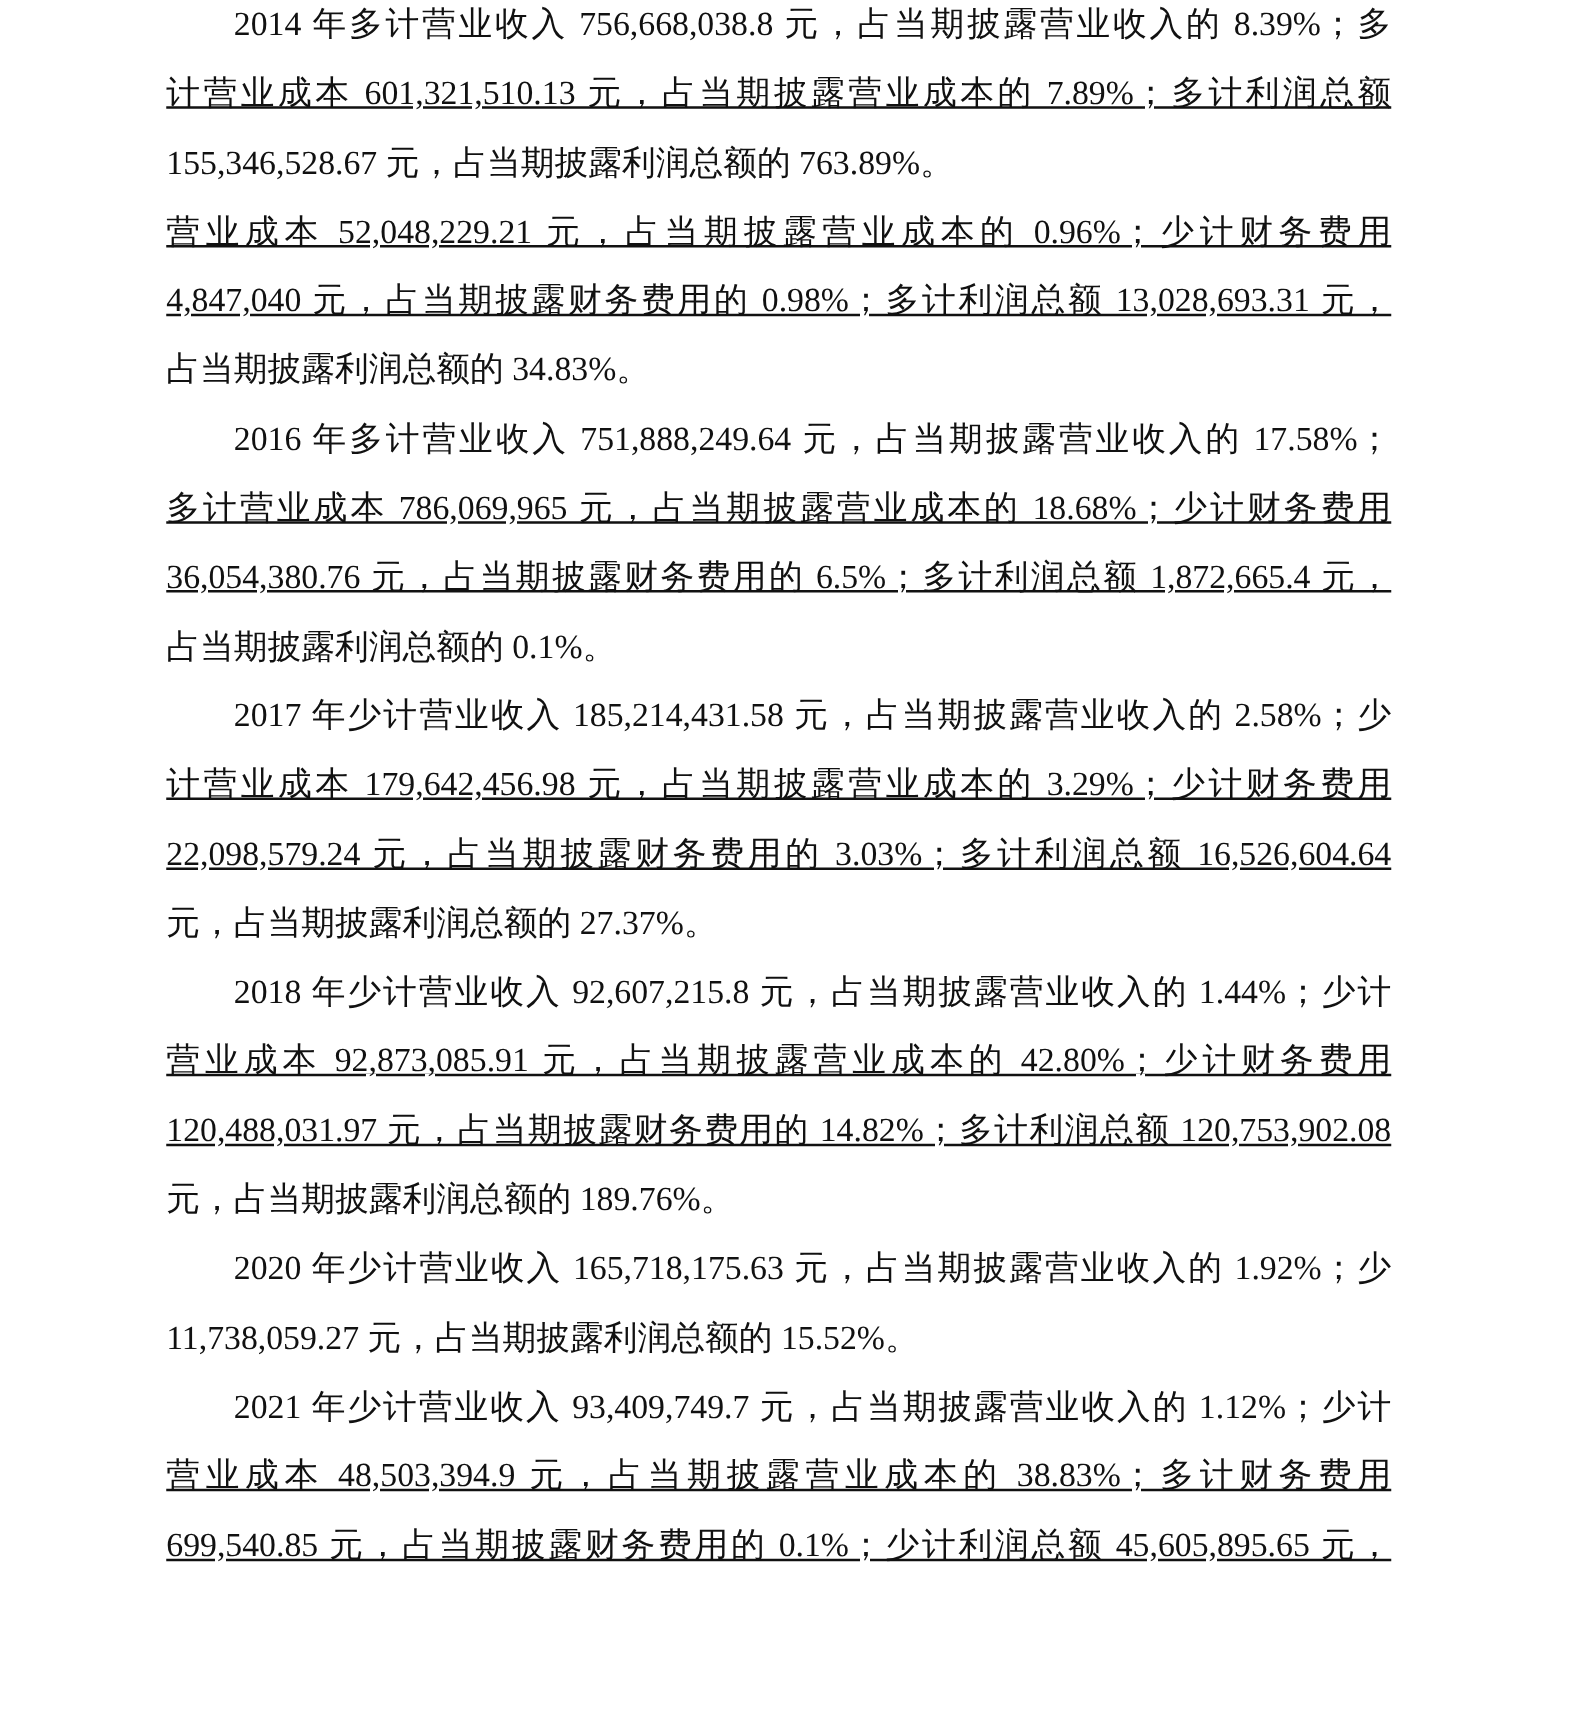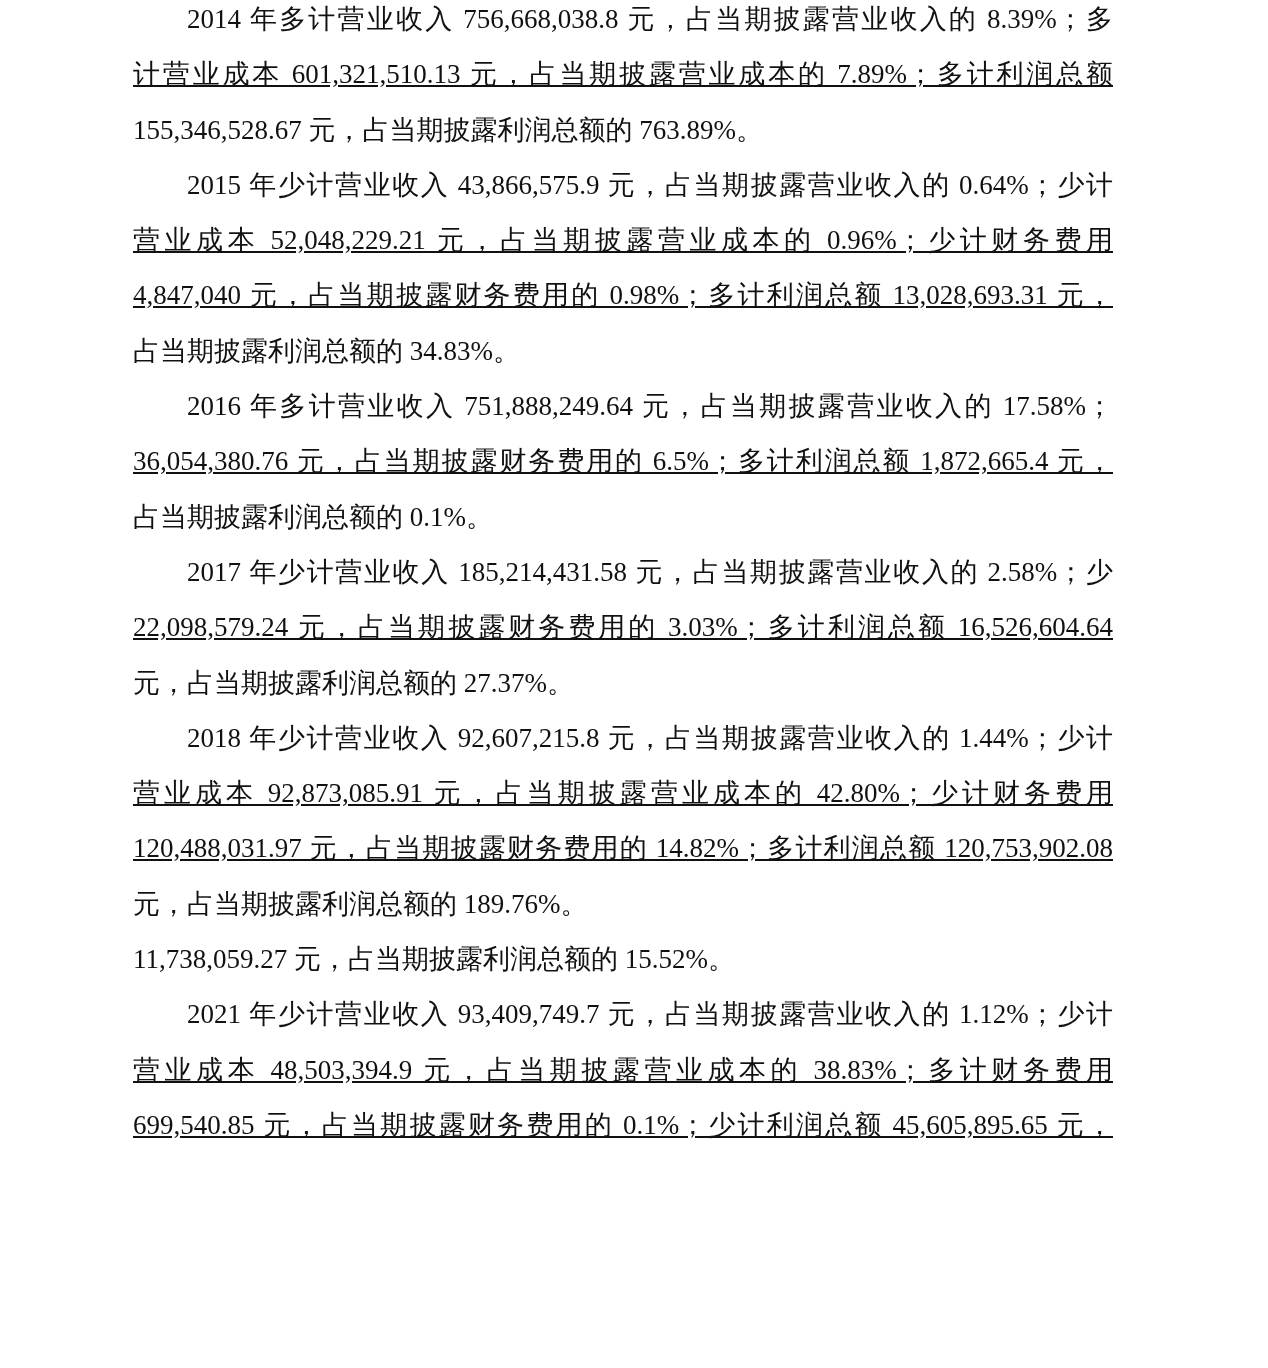--- a/index.html
+++ b/index.html
@@ -52,46 +52,48 @@
 
 <div class="page">
 
   <p class="para">
     <span class="line first">2014 年多计营业收入 756,668,038.8 元，占当期披露营业收入的 8.39%；多</span>
     <span class="line cont">计营业成本 601,321,510.13 元，占当期披露营业成本的 7.89%；多计利润总额</span>
     <span class="line last">155,346,528.67 元，占当期披露利润总额的 763.89%。</span>
   </p>
 
   <p class="para">
-    <span class="line first">2015 年少计营业收入 43,866,575.9 元，占当期披露营业收入的 0.64%；少计</span>
     <span class="line cont">营业成本 52,048,229.21 元，占当期披露营业成本的 0.96%；少计财务费用</span>
     <span class="line cont">4,847,040 元，占当期披露财务费用的 0.98%；多计利润总额 13,028,693.31 元，</span>
     <span class="line last">占当期披露利润总额的 34.83%。</span>
   </p>
 
   <p class="para">
     <span class="line first">2016 年多计营业收入 751,888,249.64 元，占当期披露营业收入的 17.58%；</span>
+    <span class="line cont">多计营业成本 786,069,965 元，占当期披露营业成本的 18.68%；少计财务费用</span>
     <span class="line cont">36,054,380.76 元，占当期披露财务费用的 6.5%；多计利润总额 1,872,665.4 元，</span>
     <span class="line last">占当期披露利润总额的 0.1%。</span>
   </p>
 
   <p class="para">
     <span class="line first">2017 年少计营业收入 185,214,431.58 元，占当期披露营业收入的 2.58%；少</span>
+    <span class="line cont">计营业成本 179,642,456.98 元，占当期披露营业成本的 3.29%；少计财务费用</span>
     <span class="line cont">22,098,579.24 元，占当期披露财务费用的 3.03%；多计利润总额 16,526,604.64</span>
     <span class="line last">元，占当期披露利润总额的 27.37%。</span>
   </p>
 
   <p class="para">
     <span class="line first">2018 年少计营业收入 92,607,215.8 元，占当期披露营业收入的 1.44%；少计</span>
     <span class="line cont">营业成本 92,873,085.91 元，占当期披露营业成本的 42.80%；少计财务费用</span>
     <span class="line cont">120,488,031.97 元，占当期披露财务费用的 14.82%；多计利润总额 120,753,902.08</span>
     <span class="line last">元，占当期披露利润总额的 189.76%。</span>
   </p>
 
   <p class="para">
+    <span class="line first">2020 年少计营业收入 165,718,175.63 元，占当期披露营业收入的 1.92%；少</span>
     <span class="line last">11,738,059.27 元，占当期披露利润总额的 15.52%。</span>
   </p>
 
   <p class="para">
     <span class="line first">2021 年少计营业收入 93,409,749.7 元，占当期披露营业收入的 1.12%；少计</span>
     <span class="line cont">营业成本 48,503,394.9 元，占当期披露营业成本的 38.83%；多计财务费用</span>
     <span class="line cont">699,540.85 元，占当期披露财务费用的 0.1%；少计利润总额 45,605,895.65 元，</span>
   </p>
 
 </div>

